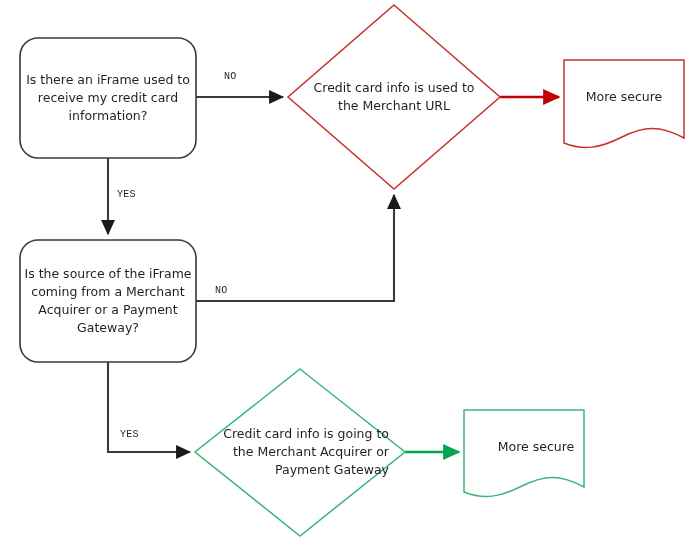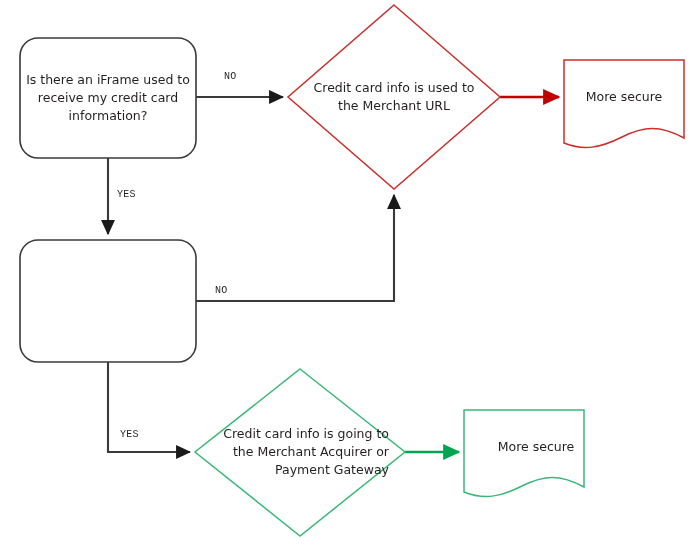--- a/index.html
+++ b/index.html
@@ -105,20 +105,21 @@
              C 600 148 584 151 564 143 Z" fill="#ffffff" stroke="#c9302c" stroke-width="1.5"></path>
 
     
     <path d="M 464 410 L 584 410 L 584 487
              C 560 474 544 475 522 486
              C 500 497 484 500 464 492 Z" fill="#ffffff" stroke="#39b878" stroke-width="1.5"></path>
   </svg>
 
   <div class="node-text" style="left:26px; top:38px; width:164px; height:120px;">Is there an iFrame used to receive my credit card information?</div>
 
+  <div class="node-text" style="left:22px; top:240px; width:172px; height:122px;">Is the source of the iFrame coming from a Merchant Acquirer or a Payment Gateway?</div>
 
   <div class="node-text" style="left:304px; top:62px; width:180px; height:70px;">Credit card info is used to the Merchant URL</div>
 
   <div class="node-text" style="left:211px; top:414px; width:178px; height:76px;text-align:right;">Credit card info is going to the Merchant Acquirer or Payment Gateway</div>
 
   <div class="node-text" style="left:564px; top:76px; width:120px; height:42px;">More secure</div>
 
   <div class="node-text" style="left:464px; top:426px; width:144px; height:42px;">More secure</div>
 
   <div class="edge-label" style="left:224px; top:70px;">NO</div>

